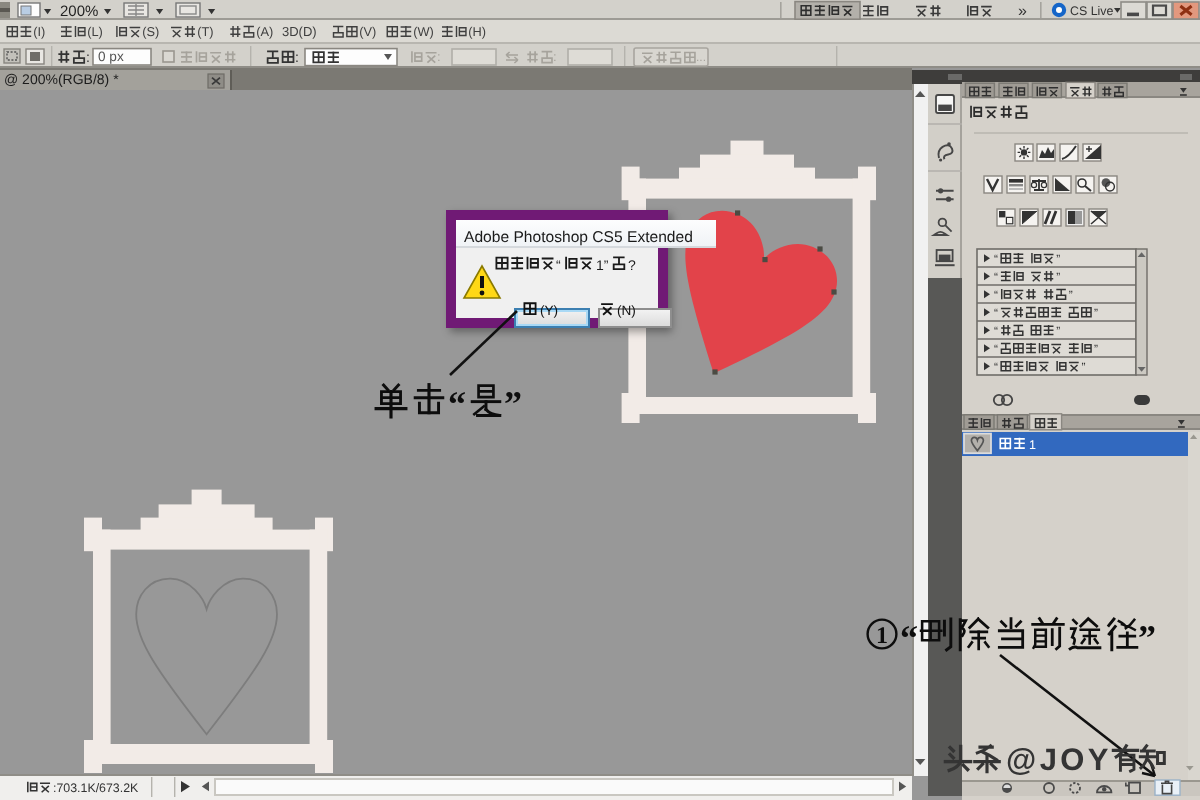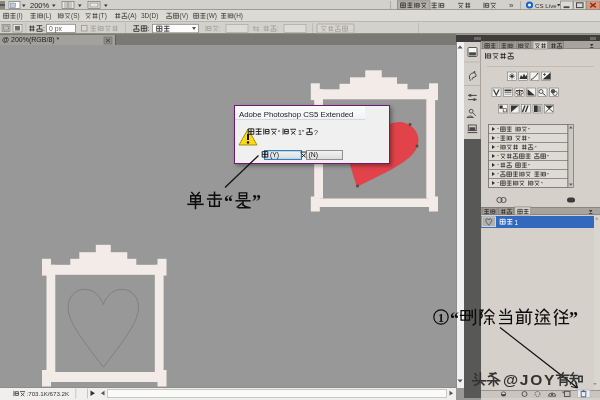--- a/index.html
+++ b/index.html
@@ -55,21 +55,21 @@
     </g>
     <g transform="translate(103.3,328.1)">
       <path d="M0,-23.5 C-1.5,-29 -8,-38.6 -18,-38.8 C-29,-39 -35.2,-30 -35.2,-21 C-35.2,-8 -25,7 0,39 C25,7 35.2,-8 35.2,-21 C35.2,-30 29,-39 18,-38.8 C8,-38.6 1.5,-29 0,-23.5 Z" fill="none" stroke="#7d7d7d" stroke-width="0.9"></path>
     </g>
     <rect x="367.5" y="105.2" width="2.6" height="2.6" fill="#4b4b43"></rect>
     <rect x="381.2" y="128.5" width="2.6" height="2.6" fill="#4b4b43"></rect>
     <rect x="408.7" y="123.2" width="2.6" height="2.6" fill="#4b4b43"></rect>
     <rect x="356.2" y="184.7" width="2.6" height="2.6" fill="#4b4b43"></rect>
     <rect x="415.7" y="144.7" width="2.6" height="2.6" fill="#4b4b43"></rect>
   </svg>
-<div class="abs" style="left:234px;top:105px;width:156px;height:59px;background:#f0f0f0;border:1px solid #701a75;box-shadow:2px 2px 4px rgba(0,0,0,0.35);z-index:5">
+<div class="abs" style="left:223px;top:105px;width:111px;height:59px;background:#f0f0f0;border:5px solid #701a75;box-shadow:2px 2px 4px rgba(0,0,0,0.35);z-index:5">
   <div class="abs" style="left:0;top:0;width:130px;height:14px;background:linear-gradient(#fdfdfe,#f0f3f6);border-bottom:1px solid #d5d9dd"></div>
   <div class="abs" style="left:4px;top:4.2px;font-size:7.8px;color:#1a1a1a;white-space:nowrap">Adobe Photoshop CS5 Extended</div>
   <svg class="abs" style="left:3px;top:22px" width="20" height="19" viewBox="0 0 20 19">
     <path d="M10,1 L19,17 H1 Z" fill="#ffd816" stroke="#8a7a00" stroke-width="0.8"></path>
     <path d="M10,6 v6" stroke="#111" stroke-width="2"></path>
       <circle cx="10" cy="14.5" r="1.2" fill="#111"></circle>
   </svg>
   <div class="abs" style="left:29px;top:44px;width:37.5px;height:10px;background:linear-gradient(#f2f2f2,#dcdcdc);border:1px solid #3c7fb1;box-shadow:inset 0 0 0 1px #a9d9f5"></div>
   <div class="abs" style="left:70.5px;top:44px;width:37.5px;height:10px;background:linear-gradient(#f2f2f2,#dcdcdc);border:1px solid #8e8e8e"></div>
 </div>

